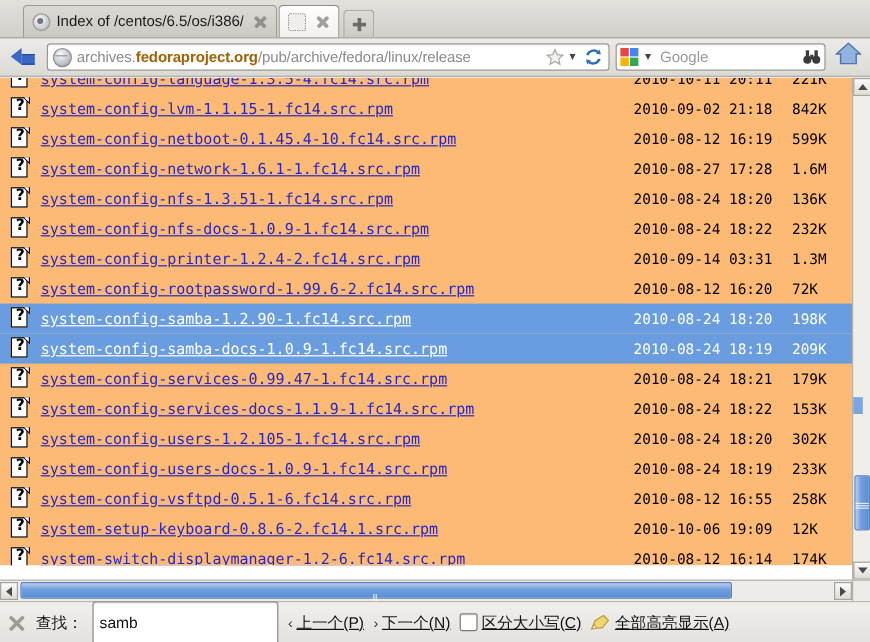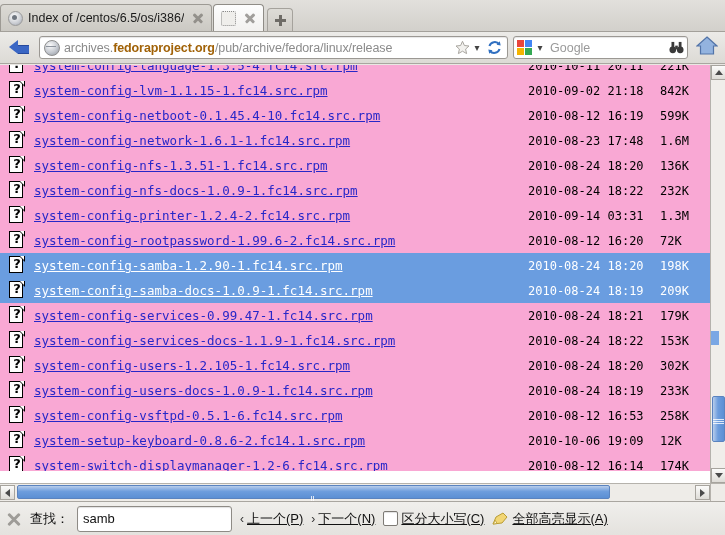--- a/index.html
+++ b/index.html
@@ -8,21 +8,21 @@
     font-family:"Liberation Sans", sans-serif;
     background:#ffffff;
     -webkit-font-smoothing:none;
   }
   #app{width:725px;height:535px;position:relative;background:#e9e7e3;}
 
   
   .tabstrip{
     height:32px;background:linear-gradient(#e2e0dc,#d2d0cb);
     border-bottom:1px solid #a3a09a;
-    display:flex;align-items:flex-end;padding-left:0;box-sizing:border-box;
+    display:flex;align-items:flex-end;padding-left:19px;box-sizing:border-box;
     position:relative;
   }
   .tab{
     height:27px;box-sizing:border-box;
     display:flex;align-items:center;gap:5px;
     padding:0 6px 0 7px;margin-right:1px;
     border:1px solid #9d9a94;border-bottom:none;
     border-radius:4px 4px 0 0;
     font-size:12.5px;color:#1a1a1a;
     max-width:260px;
@@ -98,21 +98,21 @@
   .binocs{width:16px;flex:0 0 16px;display:flex;align-items:center;justify-content:center;}
   .homebtn{width:28px;flex:0 0 28px;display:flex;align-items:center;justify-content:center;}
 
   
   .content{
     position:absolute;left:0;top:65px;width:725px;height:437px;background:#fff;
     border-bottom:1px solid #a9a6a0;box-sizing:border-box;overflow:hidden;
   }
   .listwrap{
     position:absolute;left:0;top:0;width:710px;height:418px;overflow:hidden;
-    background:#f9a8d4;
+    background:#fdba74;
   }
   .prow{
     height:25px;display:flex;align-items:center;position:relative;box-sizing:border-box;
   }
   .prow.sel{background:#6a9de0;}
   .ficon{
     width:16px;height:19px;flex:0 0 16px;margin-left:9px;position:relative;
   }
   .ficon .pg{
     position:absolute;left:0;top:0;width:14px;height:17px;background:#fff;border:1.3px solid #000;
@@ -191,21 +191,21 @@
     background:linear-gradient(#f0efec,#e4e2de);
     display:flex;align-items:center;padding:0 6px;box-sizing:border-box;gap:8px;
     font-size:13px;color:#111;
   }
   .fclose{width:16px;height:16px;position:relative;flex:0 0 16px;opacity:.6;}
   .fclose::before,.fclose::after{content:"";position:absolute;left:0;top:7px;width:16px;height:3px;background:#6d6a65;border-radius:1px;}
   .fclose::before{transform:rotate(45deg);}
   .fclose::after{transform:rotate(-45deg);}
   .flabel{white-space:nowrap;}
   .finput{
-    width:155px;flex:0 0 155px;height:26px;background:#fff;border:1px solid #8e8b86;border-radius:3px;
+    width:155px;flex:0 0 155px;height:36px;background:#fff;border:1px solid #8e8b86;border-radius:3px;
     display:flex;align-items:center;padding:0 5px;box-sizing:border-box;font-size:13px;color:#111;
     box-shadow:inset 0 1px 1px rgba(0,0,0,.12);
   }
   .fbtn{display:flex;align-items:center;gap:3px;white-space:nowrap;}
   .fbtn .ar{font-size:12px;color:#333;}
   .u{text-decoration:underline;}
   .hl{width:17px;height:14px;flex:0 0 17px;position:relative;}
   .chk{width:13px;height:13px;flex:0 0 13px;border:1px solid #7d7a75;background:#fff;border-radius:2px;
     box-shadow:inset 0 1px 1px rgba(0,0,0,.12);}
   .zh{font-family:Liberation Sans, sans-serif;}
@@ -320,21 +320,21 @@
           <span class="fsize">599K</span>
         </div>
         <div class="prow">
           <span class="ficon">
             <span class="pg"></span>
             <span class="q">?</span>
             <span class="fold"></span>
             <span class="fold2"></span>
           </span>
           <a class="fname" href="#">system-config-network-1.6.1-1.fc14.src.rpm</a>
-          <span class="fdate">2010-08-23 17:48</span>
+          <span class="fdate">2010-08-27 17:28</span>
           <span class="fsize">1.6M</span>
         </div>
         <div class="prow">
           <span class="ficon">
             <span class="pg"></span>
             <span class="q">?</span>
             <span class="fold"></span>
             <span class="fold2"></span>
           </span>
           <a class="fname" href="#">system-config-nfs-1.3.51-1.fc14.src.rpm</a>
@@ -441,21 +441,21 @@
           <span class="fsize">233K</span>
         </div>
         <div class="prow">
           <span class="ficon">
             <span class="pg"></span>
             <span class="q">?</span>
             <span class="fold"></span>
             <span class="fold2"></span>
           </span>
           <a class="fname" href="#">system-config-vsftpd-0.5.1-6.fc14.src.rpm</a>
-          <span class="fdate">2010-08-12 16:53</span>
+          <span class="fdate">2010-08-12 16:55</span>
           <span class="fsize">258K</span>
         </div>
         <div class="prow">
           <span class="ficon">
             <span class="pg"></span>
             <span class="q">?</span>
             <span class="fold"></span>
             <span class="fold2"></span>
           </span>
           <a class="fname" href="#">system-setup-keyboard-0.8.6-2.fc14.1.src.rpm</a>

